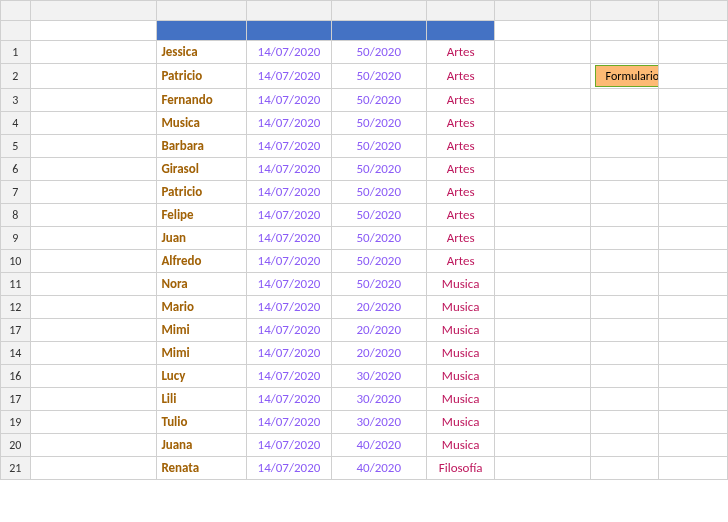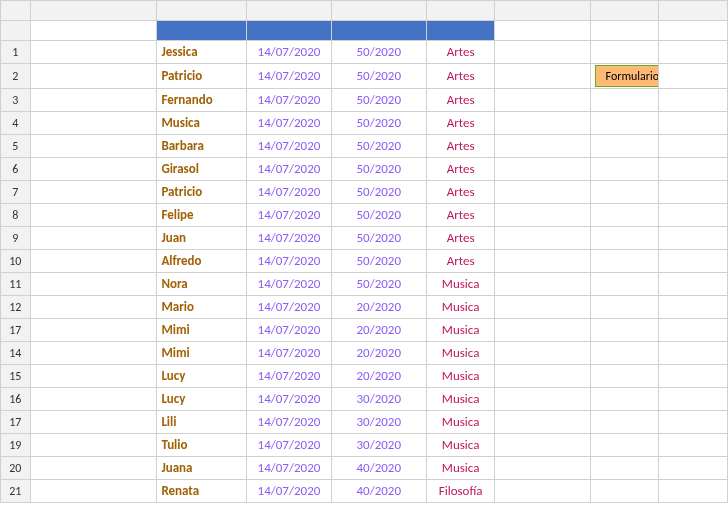--- a/index.html
+++ b/index.html
@@ -296,31 +296,20 @@
           <td class="empty-cell"></td>
           <td class="cell-persona">Mimi</td>
           <td class="cell-fecha">14/07/2020</td>
           <td class="cell-licitacion">20/2020</td>
           <td class="cell-programa">Musica</td>
           <td class="empty-cell"></td>
           <td class="empty-cell"></td>
           <td class="empty-cell"></td>
         </tr>
         <tr>
-          <td class="row-num">15</td>
-          <td class="empty-cell"></td>
-          <td class="cell-persona">Lucy</td>
-          <td class="cell-fecha">14/07/2020</td>
-          <td class="cell-licitacion">20/2020</td>
-          <td class="cell-programa">Musica</td>
-          <td class="empty-cell"></td>
-          <td class="empty-cell"></td>
-          <td class="empty-cell"></td>
-        </tr>
-        <tr>
           <td class="row-num">16</td>
           <td class="empty-cell"></td>
           <td class="cell-persona">Lucy</td>
           <td class="cell-fecha">14/07/2020</td>
           <td class="cell-licitacion">30/2020</td>
           <td class="cell-programa">Musica</td>
           <td class="empty-cell"></td>
           <td class="empty-cell"></td>
           <td class="empty-cell"></td>
         </tr>

